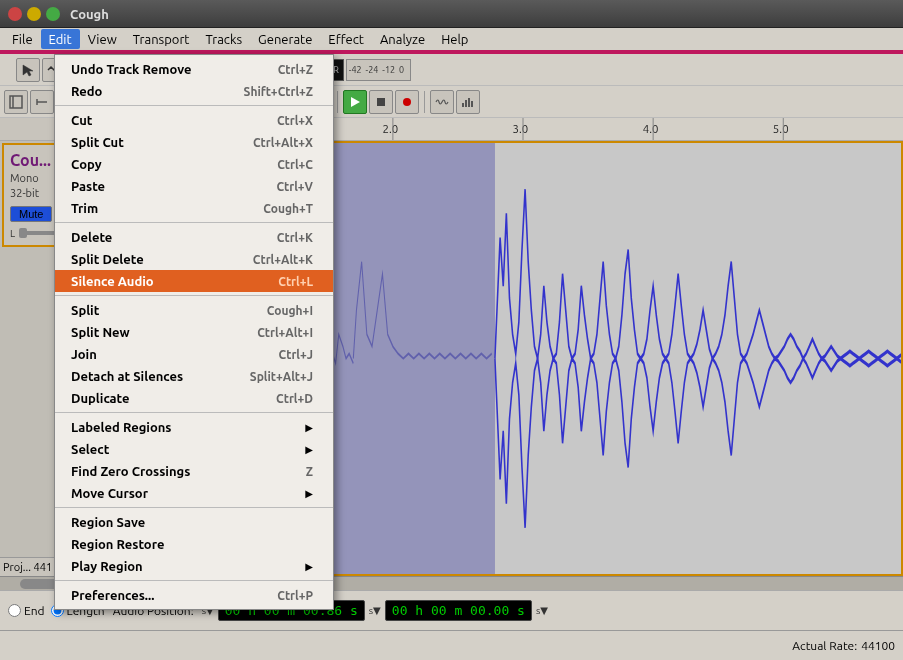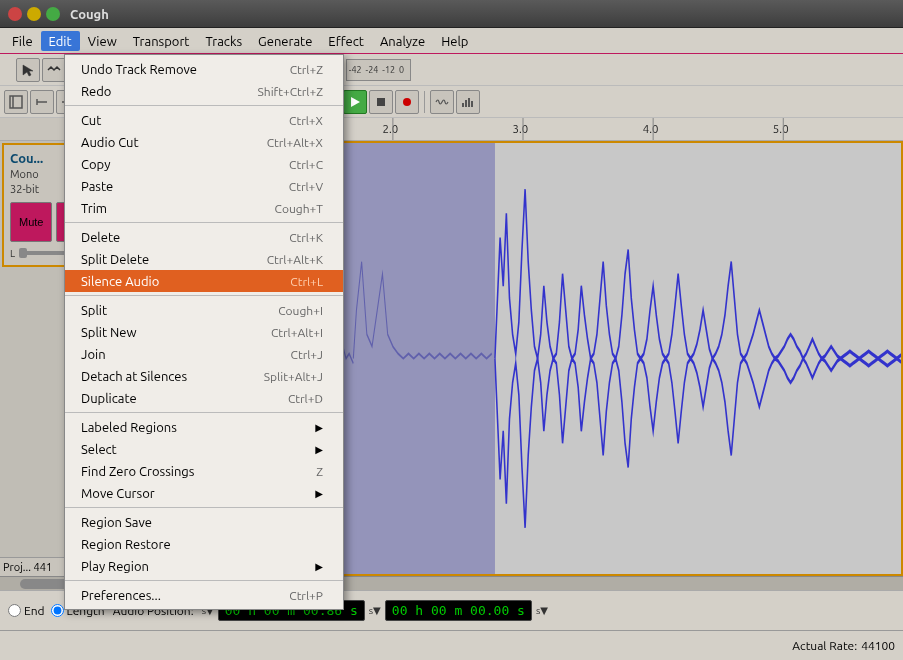--- a/index.html
+++ b/index.html
@@ -43,21 +43,21 @@
       font-weight: bold;
     }
 
     
     .menu-bar {
       background: #d4d0c8;
       height: 26px;
       display: flex;
       align-items: center;
       padding: 0 4px;
-      border-bottom: 1px solid #be185d;
+      border-bottom: 4px solid #be185d;
     }
     .menu-item {
       padding: 3px 8px;
       color: #000;
       cursor: pointer;
       font-size: 13px;
       border-radius: 2px;
     }
     .menu-item.active { background: #3875d7; color: #fff; }
 
@@ -110,22 +110,23 @@
       align-items: center;
       padding: 0 8px;
       font-size: 12px;
       justify-content: flex-end;
     }
 
     
     .dropdown-overlay {
       position: absolute;
       top: 54px;
-      left: 64px;
+      left: 54px;
       z-index: 1000;
+      font-weight: bold;
     }
     .dropdown-menu {
       background: #f0ede8;
       border: 1px solid #888;
       box-shadow: 3px 3px 8px rgba(0,0,0,0.4);
       min-width: 280px;
       padding: 3px 0;
     }
     .dropdown-item {
       display: flex;
@@ -194,43 +195,43 @@
       border: 1px solid #444;
       border-radius: 2px;
     }
     .track-name-row {
       display: flex;
       align-items: center;
       justify-content: space-between;
       margin-bottom: 2px;
     }
     .track-name {
-      font-size: 13px;
+      font-size: 16px;
       font-weight: bold;
-      color: #0c4a6e;
+      color: #701a75;
     }
     .track-close {
       cursor: pointer;
       font-size: 12px;
       color: #444;
     }
     .track-sub-info {
       font-size: 11px;
       color: #333;
       line-height: 1.4;
     }
     .mute-solo {
       display: flex;
       gap: 4px;
       margin-top: 4px;
     }
     .ms-btn {
-      padding: 13px 8px;
+      padding: 1px 8px;
       font-size: 11px;
-      background: #be185d;
+      background: #1d4ed8;
       border: 1px solid #777;
       cursor: pointer;
       border-radius: 2px;
     }
 
     .gain-row {
       display: flex;
       align-items: center;
       gap: 4px;
       margin-top: 6px;
@@ -604,21 +605,21 @@
       <span class="shortcut">Shift+Ctrl+Z</span>
     </div>
 
     <div class="dropdown-separator"></div>
 
     <div class="dropdown-item">
       <span>Cut</span>
       <span class="shortcut">Ctrl+X</span>
     </div>
     <div class="dropdown-item">
-      <span>Audio Cut</span>
+      <span>Split Cut</span>
       <span class="shortcut">Ctrl+Alt+X</span>
     </div>
     <div class="dropdown-item">
       <span>Copy</span>
       <span class="shortcut">Ctrl+C</span>
     </div>
     <div class="dropdown-item">
       <span>Paste</span>
       <span class="shortcut">Ctrl+V</span>
     </div>

